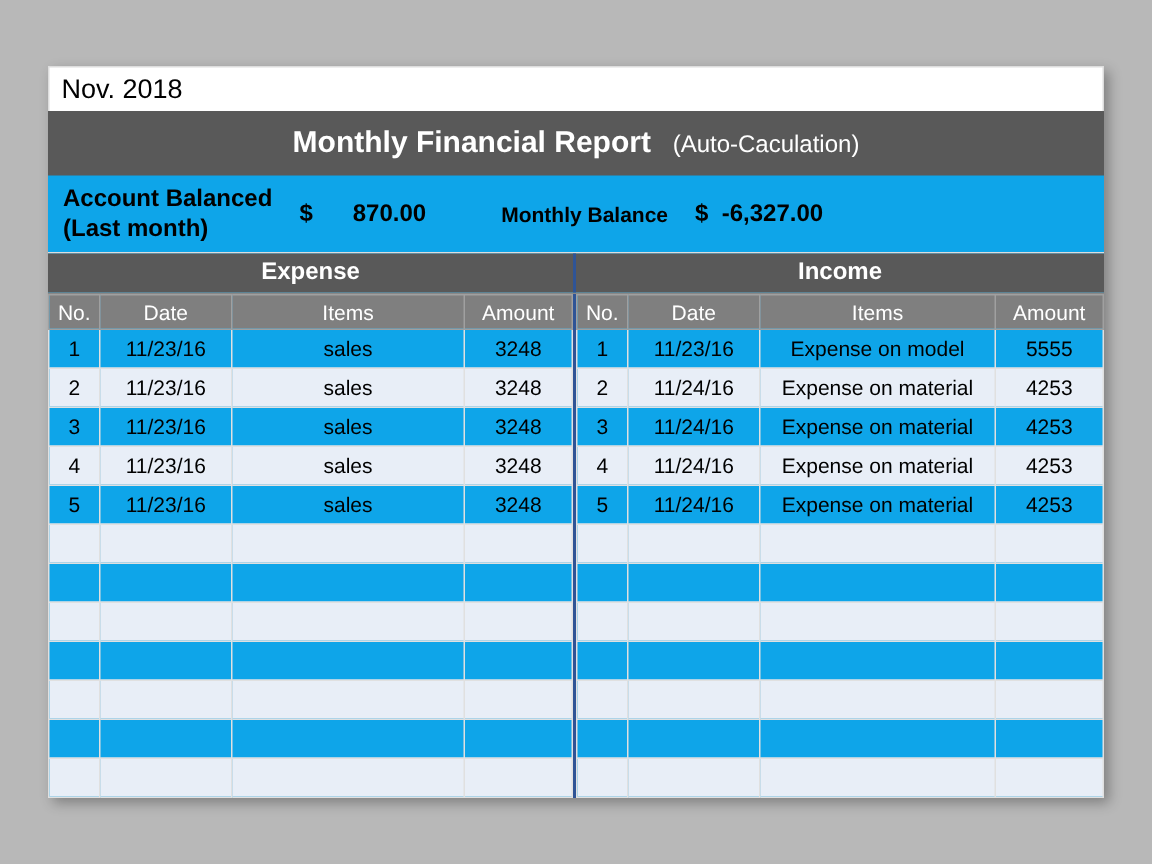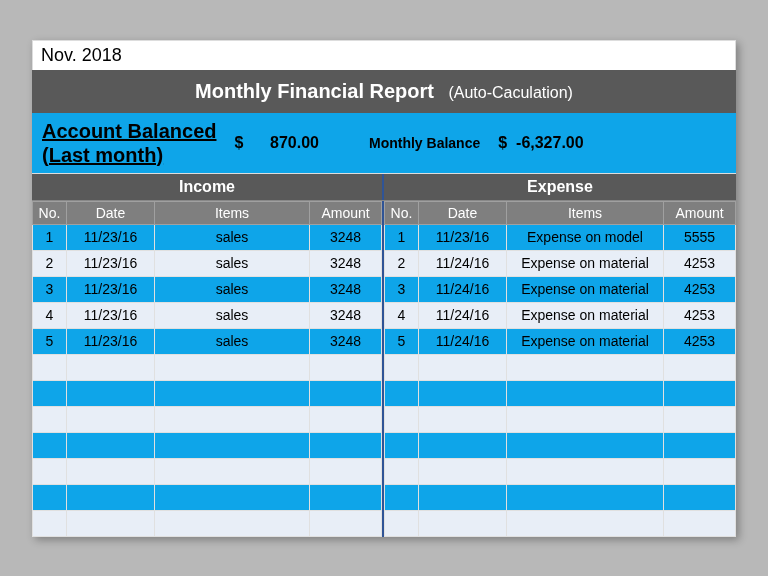--- a/index.html
+++ b/index.html
@@ -41,24 +41,23 @@
     margin-left: 10px;
     text-align: center;
   }
   .balances {
     display: flex;
     align-items: center;
     padding: 6px 10px;
     border-bottom: 1px solid #ddd;
   }
   .balances .label {
-    font-size: 20px;
+    font-size: 16px;
     font-weight: bold;
     line-height: 1.2;
-    text-decoration: underline;
   }
   .balances .value {
     font-size: 16px;
     font-weight: bold;
     margin-left: 18px;
     margin-right: 18px;
   }
   .balances .mb-label {
     font-size: 14px;
     font-weight: bold;
@@ -128,22 +127,22 @@
     </div>
     <div class="value">
       <span>$</span>&nbsp;&nbsp;&nbsp;&nbsp;&nbsp;&nbsp;<span>870.00</span>
     </div>
     <div class="mb-label">Monthly Balance</div>
     <div class="value">
       <span>$</span>&nbsp;&nbsp;<span>-6,327.00</span>
     </div>
   </div>
   <div class="section-headers">
+    <div>Expense</div>
     <div>Income</div>
-    <div>Expense</div>
   </div>
   <div class="tables">
     <div class="half">
       <table>
         <thead>
             <tr>
           <th class="col-no">No.</th>
           <th class="col-date">Date</th>
           <th>Items</th>
           <th class="col-amt">Amount</th>

